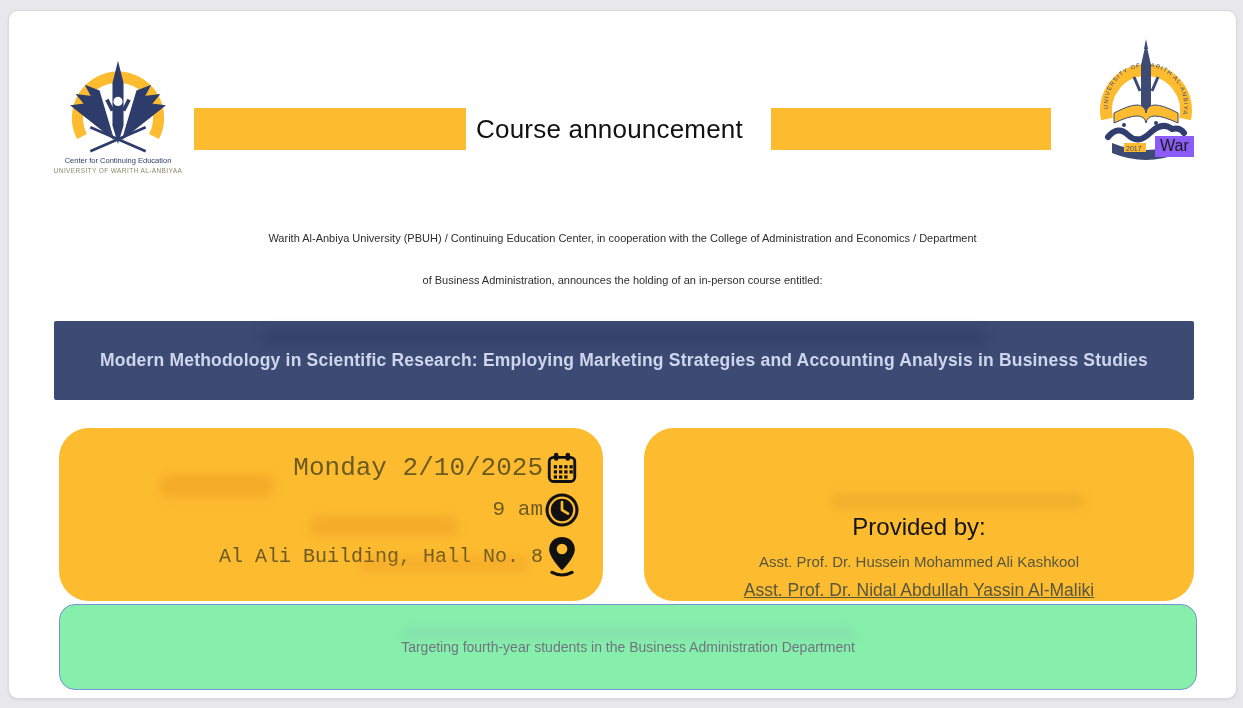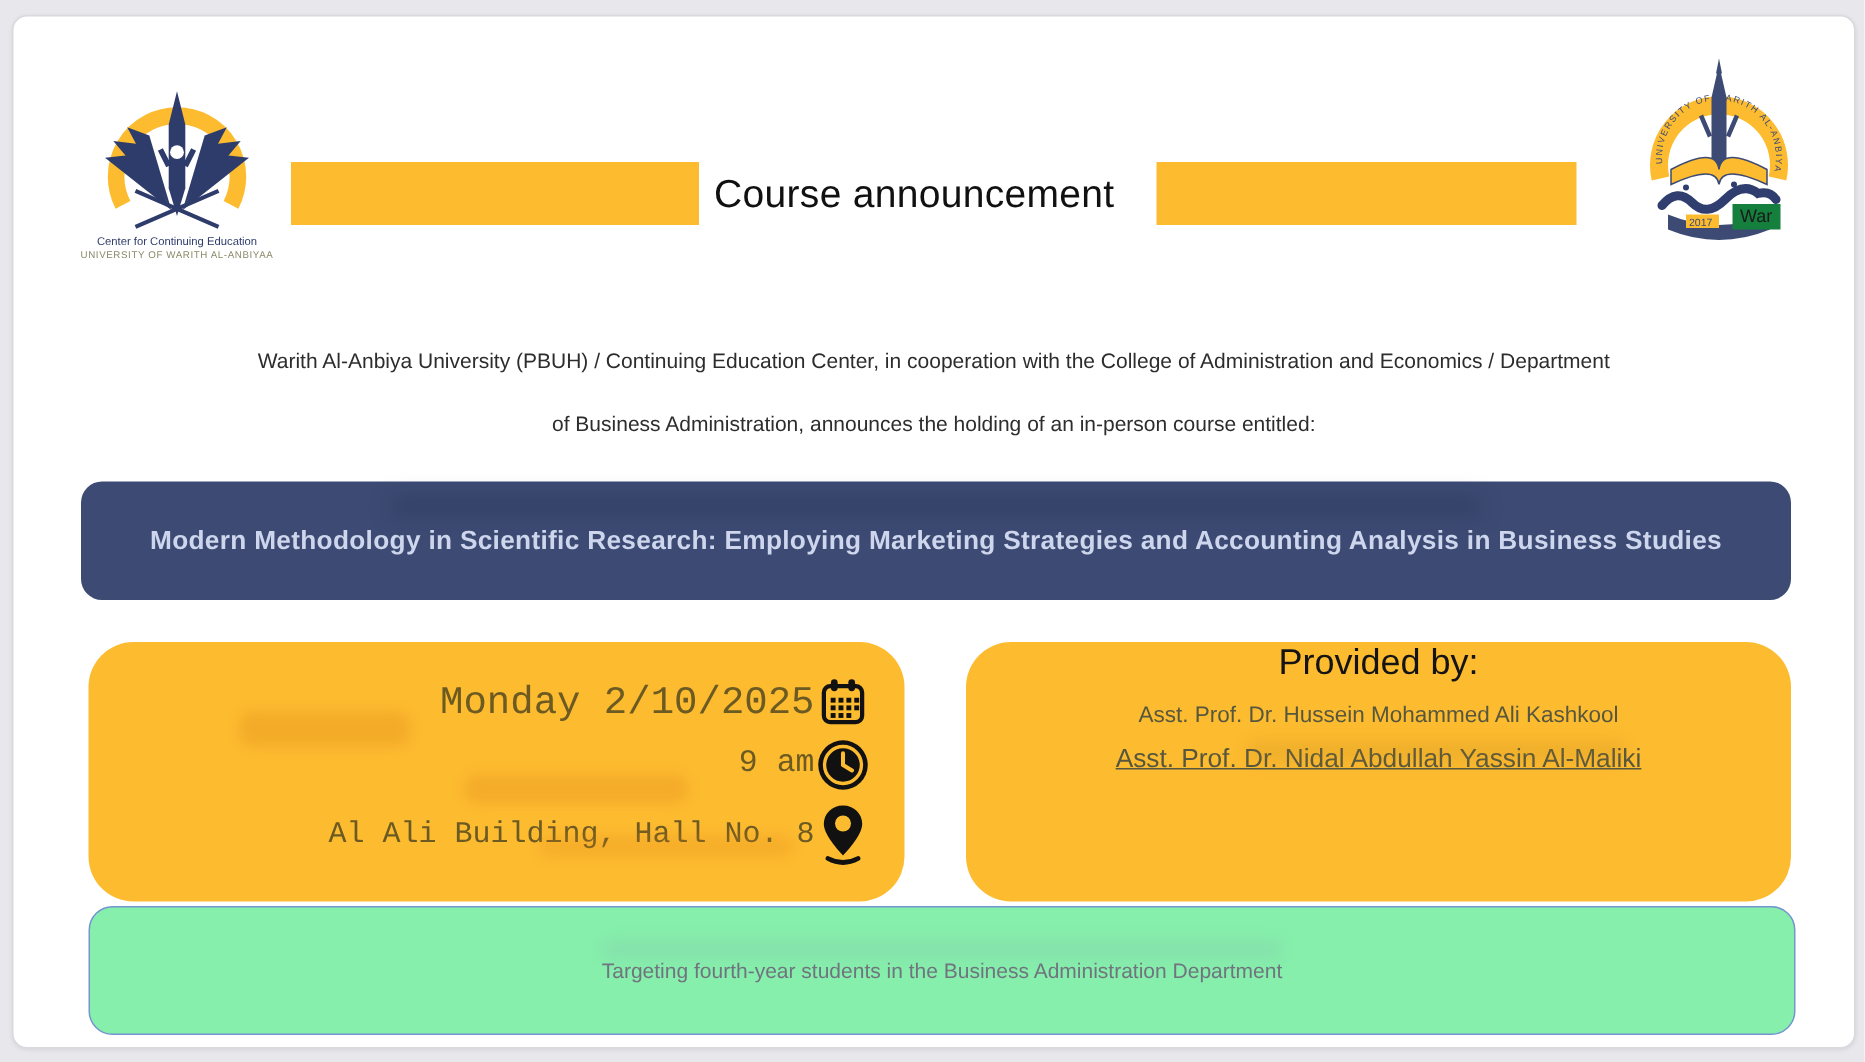--- a/index.html
+++ b/index.html
@@ -26,51 +26,51 @@
     font-size:26px;color:#111111;letter-spacing:.2px;white-space:nowrap;
   }
 
   
   .logo-left{left:44px;top:48px;width:130px;height:124px;text-align:center;}
   .logo-left .emblem{width:112px;height:96px;margin:0 auto;display:block;}
   .logo-left .l1{font-size:7.5px;color:#2e3c6b;margin-top:1px;}
   .logo-left .l2{font-size:6.5px;color:#8a8a6a;letter-spacing:.4px;margin-top:2px;}
   .logo-right{left:1085px;top:28px;width:104px;height:148px;}
   .war-tag{
-    left:1146px;top:125px;background:#15803d;padding:1px 5px 2px 5px;
-    font-size:12px;color:#1a1a1a;
-  }
-
-  
-  .intro-line{left:0;width:1227px;text-align:center;font-size:14px;color:#2d2d2d;}
+    left:1146px;top:125px;background:#8b5cf6;padding:1px 5px 2px 5px;
+    font-size:16px;color:#1a1a1a;
+  }
+
+  
+  .intro-line{left:0;width:1227px;text-align:center;font-size:11px;color:#2d2d2d;}
   .intro-1{top:221px;}
   .intro-2{top:263px;}
 
   
   .navy-banner{
     left:45px;top:310px;width:1140px;height:79px;
-    background:#3D4B74;border-radius:14px;
+    background:#3D4B74;border-radius:2px;
     display:flex;align-items:center;justify-content:center;
   }
   .navy-banner .ghost{
     position:absolute;left:18%;top:9px;width:64%;height:15px;
     background:rgba(10,16,40,0.18);filter:blur(7px);border-radius:8px;
   }
   .course-title{
     font-size:17.5px;font-weight:600;color:#CDD6EC;letter-spacing:.2px;
     padding:0 30px;text-align:center;position:relative;
   }
 
   
   .ybox{background:#FDBB30;border-radius:30px;top:417px;height:173px;}
   .ybox.details{left:50px;width:544px;
     display:flex;flex-direction:column;justify-content:center;align-items:flex-end;
     gap:7px;padding-right:22px;box-sizing:border-box;}
   .ybox.providers{left:635px;width:550px;
-    display:flex;flex-direction:column;justify-content:flex-start;align-items:center;
+    display:flex;flex-direction:column;justify-content:flex-end;align-items:center;
     gap:10px;box-sizing:border-box;}
   .detail-row{display:flex;align-items:center;font-family:Liberation Mono, monospace;}
   .detail-text{color:#6C5A23;font-weight:500;white-space:nowrap;}
   .dt-date{font-size:26px;}
   .dt-time{font-size:21px;}
   .dt-loc{font-size:20px;}
   .icon-wrap{width:38px;display:flex;justify-content:center;align-items:center;}
 
   .providers-heading{font-size:24px;color:#141414;font-weight:500;margin-bottom:2px;}
   .provider-name-1{font-size:15px;color:#57573E;}

